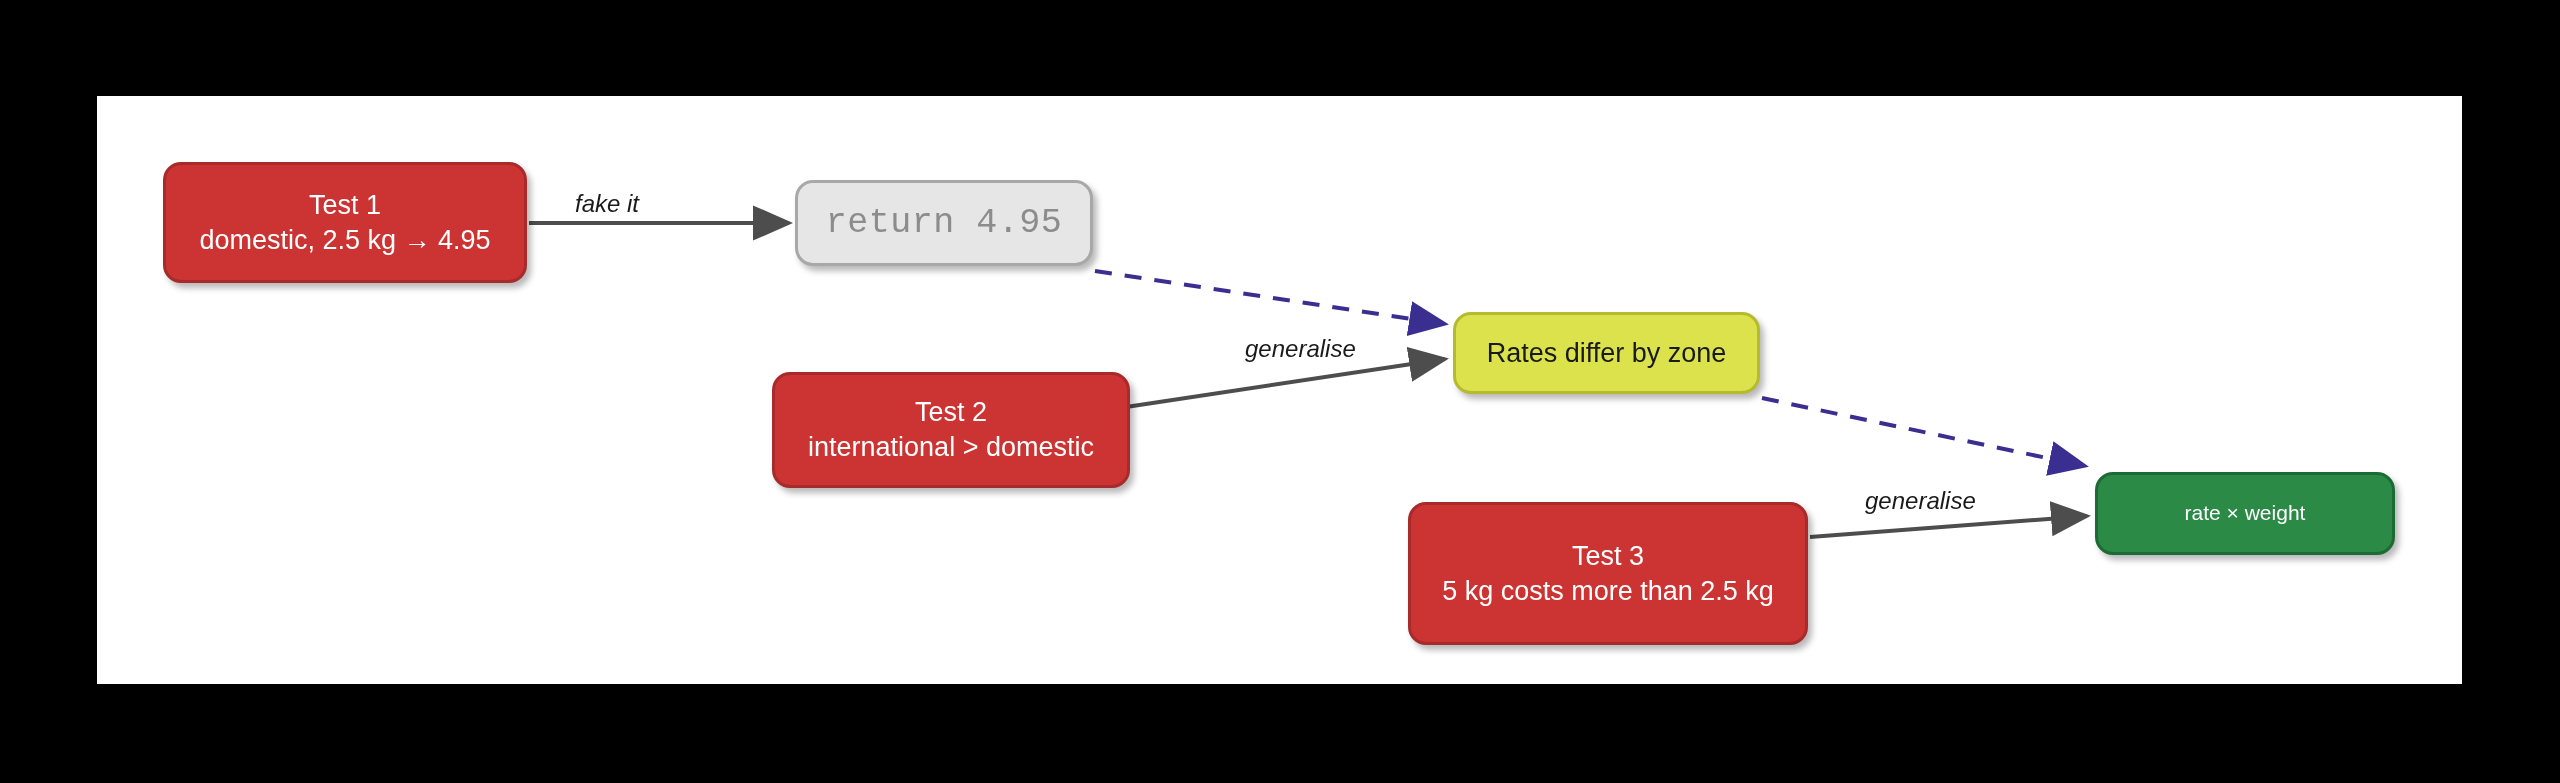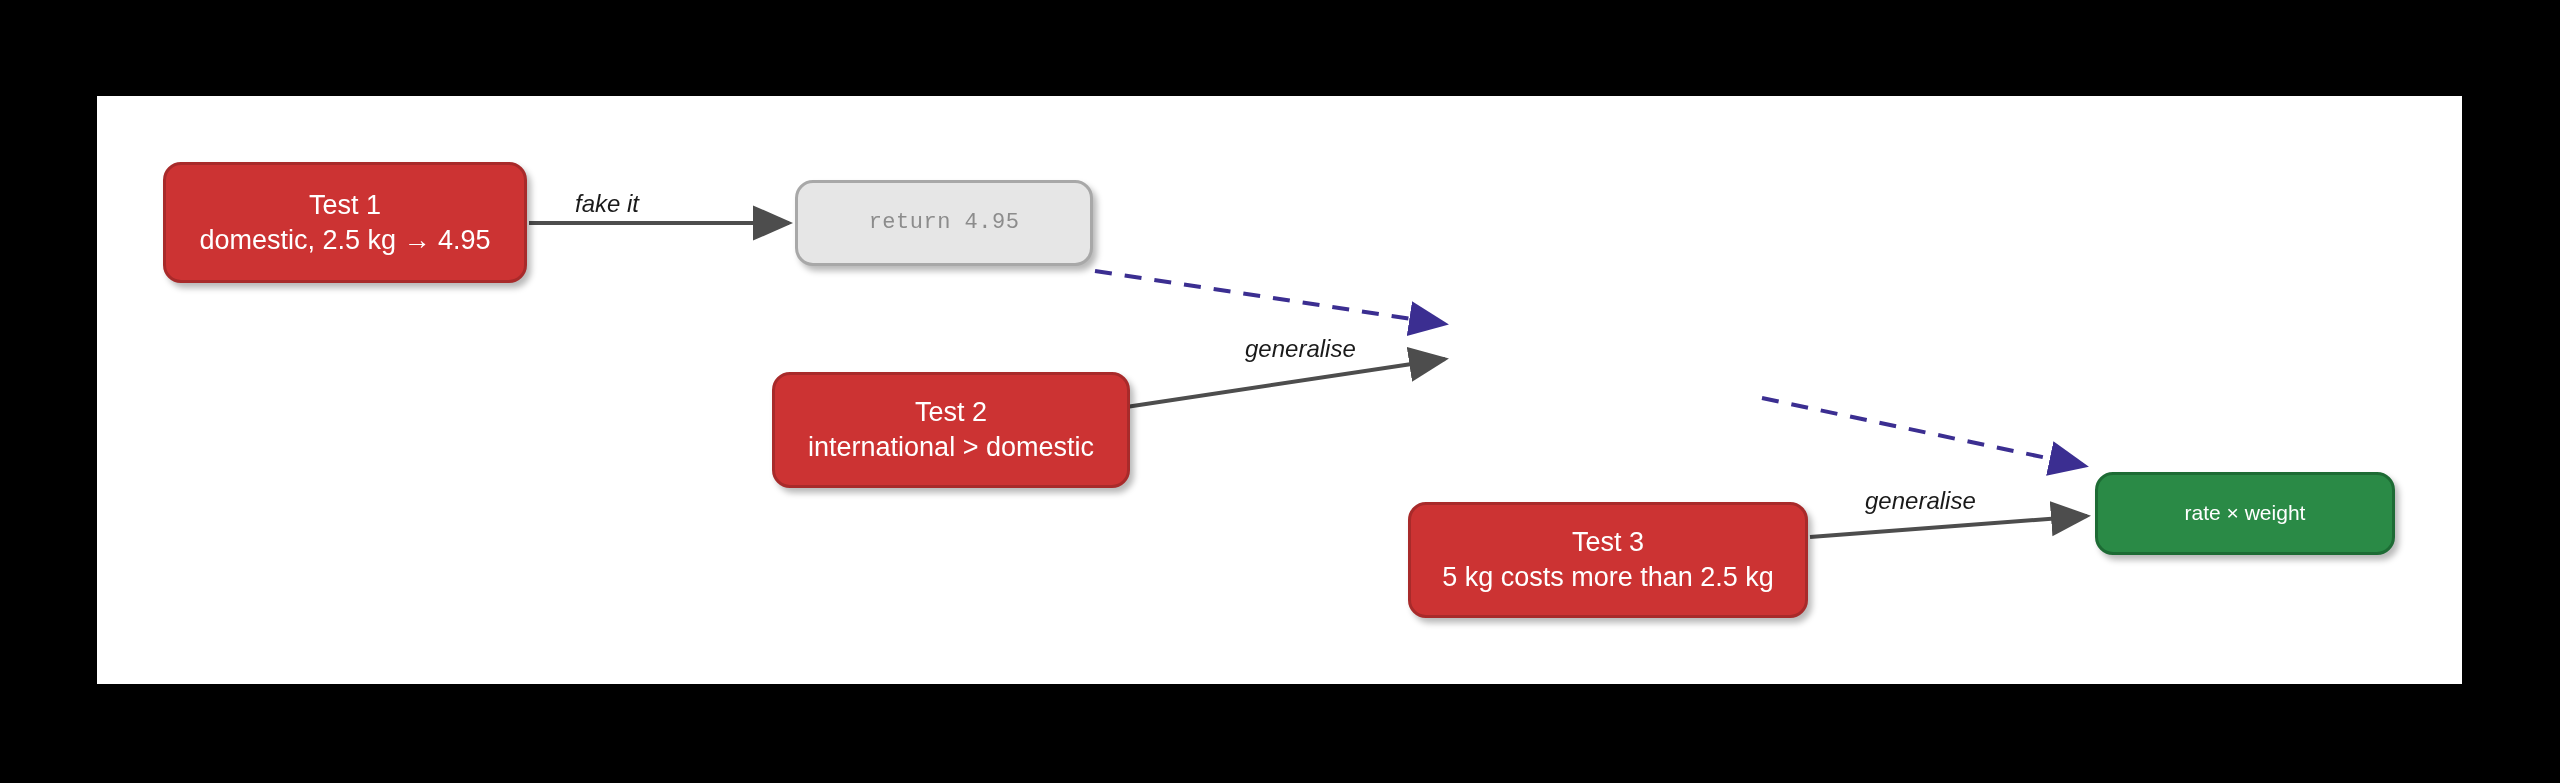--- a/index.html
+++ b/index.html
@@ -55,21 +55,21 @@
     background: #cc3333;
     border-color: #a82a2a;
     color: #ffffff;
     font-size: 27px;
   }
   .node-code {
     background: #e6e6e6;
     border-color: #a8a8a8;
     color: #8c8c8c;
     font-family: "Liberation Mono", "DejaVu Sans Mono", monospace;
-    font-size: 22px;
+    font-size: 35px;
     letter-spacing: 0.5px;
   }
   .node-insight {
     background: #dce24c;
     border-color: #b5bb2c;
     color: #1a1a1a;
     font-size: 27px;
   }
   .node-impl {
     background: #2a8a46;
@@ -115,22 +115,23 @@
     </svg>
 
     <div class="node node-test" style="left:66px; top:66px; width:364px; height:121px;">Test 1
 domestic, 2.5 kg → 4.95</div>
 
     <div class="node node-code" style="left:698px; top:84px; width:298px; height:86px;">return 4.95</div>
 
     <div class="node node-test" style="left:669px; top:276px; width:358px; height:116px;margin-left:6px;">Test 2
 international &gt; domestic</div>
 
+    <div class="node node-insight" style="left:1356px; top:216px; width:307px; height:82px;">Rates differ by zone</div>
 
-    <div class="node node-test" style="left:1311px; top:406px; width:400px; height:116px;">Test 3
+    <div class="node node-test" style="left:1311px; top:406px; width:400px; height:143px;">Test 3
 5 kg costs more than 2.5 kg</div>
 
     <div class="node node-impl" style="left:1998px; top:376px; width:300px; height:83px;">rate × weight</div>
 
     <div class="edge-label" style="left:478px; top:94px;">fake it</div>
 
     <div class="edge-label" style="left:1148px; top:239px;">generalise</div>
 
     <div class="edge-label" style="left:1768px; top:391px;">generalise</div>
 

